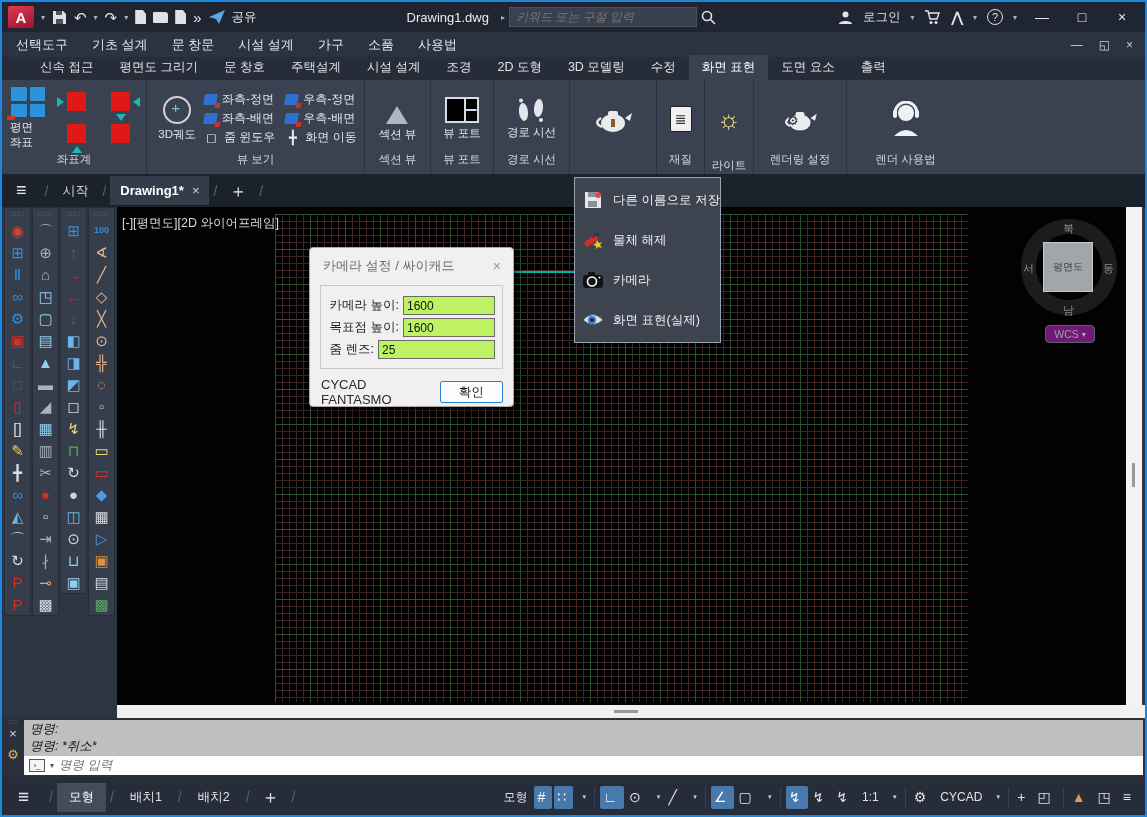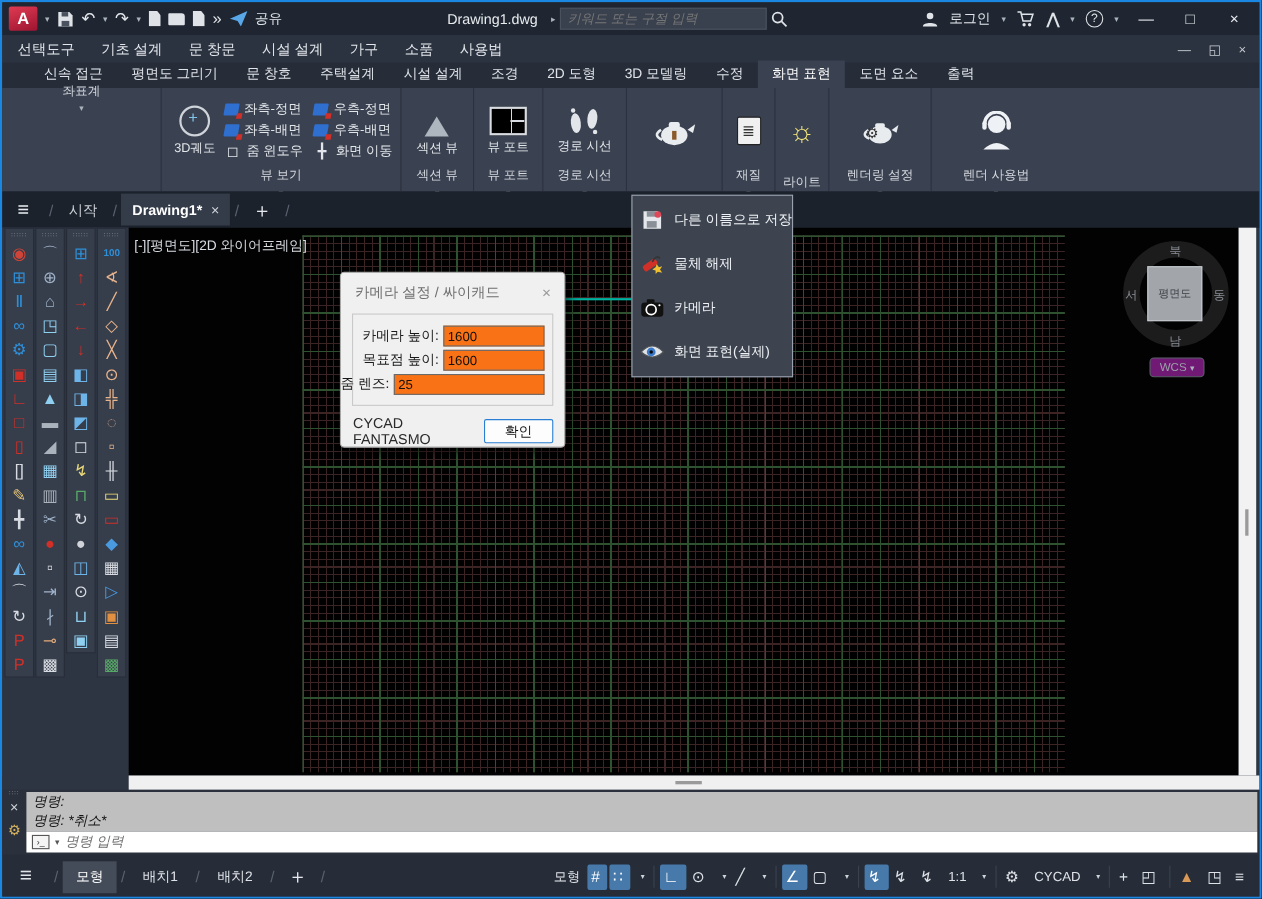--- a/index.html
+++ b/index.html
@@ -88,22 +88,22 @@
   #hscroll{left:115px;top:703px;width:1028px;height:13px;background:#f0f0f0;}
   #hthumb{left:497px;top:5px;width:24px;height:3px;background:#9a9a9a;}
   #below-tools{left:0;top:703px;width:115px;height:13px;background:#2e3542;}
   
   #dialog{left:307px;top:245px;width:205px;height:160px;background:#f0f0f0;border:1px solid #a8a8a8;border-radius:4px;box-shadow:3px 4px 10px rgba(0,0,0,.55);z-index:30;}
   #dlg-title{display:flex;align-items:center;padding:9px 12px 4px 13px;color:#6e6e6e;font-size:13px;}
   #dlg-close{margin-left:auto;color:#9a9a9a;font-size:14px;}
   #dlg-group{margin:6px 10px 0 10px;border:1px solid #c9c9c9;padding:7px 7px 6px 4px;}
   .frow{display:flex;align-items:center;justify-content:flex-end;margin:3px 0;}
   .frow label{color:#1a1a1a;font-size:12.5px;margin-right:4px;white-space:nowrap;}
-  .frow input{height:19px;border:1px solid #6a6a6a;background:#f97316;font-size:12px;padding:0 3px;color:#111;}
-  .w92{width:92px;} .w117{width:137px;}
+  .frow input{height:19px;border:1px solid #6a6a6a;background:#bef264;font-size:12px;padding:0 3px;color:#111;}
+  .w92{width:92px;} .w117{width:117px;}
   #dlg-bottom{display:flex;align-items:center;justify-content:space-between;margin:8px 10px 0 11px;}
   #dlg-brand{color:#2a2a2a;font-size:13px;}
   #ok-btn{width:64px;height:22px;background:#fdfdfd;border:1.5px solid #2a7fd4;border-radius:2px;font-size:12.5px;color:#111;display:flex;align-items:center;justify-content:center;}
   
   #ctxmenu{left:572px;top:175px;width:147px;height:166px;background:#3d444f;border:1px solid #99a2ae;z-index:40;display:flex;flex-direction:column;padding:2px 0;}
   .mitem{flex:1;display:flex;align-items:center;color:#eef1f5;font-size:12.5px;gap:6px;padding-left:4px;}
   .mico{width:28px;display:flex;align-items:center;justify-content:center;}
   .sphere-box{width:20px;height:20px;background:#49607c;border:1.5px solid #6fb3e8;display:flex;align-items:center;justify-content:center;}
   .sphere{width:13px;height:13px;border-radius:50%;background:radial-gradient(circle at 35% 30%,#eee,#7a7f85);}
   
@@ -211,20 +211,45 @@
       <span class="rtab">2D 도형</span>
       <span class="rtab">3D 모델링</span>
       <span class="rtab">수정</span>
       <span class="rtab active">화면 표현</span>
       <span class="rtab">도면 요소</span>
       <span class="rtab">출력</span>
     </div>
 
   <div id="ribbon" class="abs">
     <div class="panel" style="width:145px">
+      <div class="pbody">
+        <div class="bigbtn">
+          <span class="winicon">
+              <span></span>
+              <span></span>
+              <span></span>
+              <span></span>
+            </span>
+          <span>평면 좌표</span>
+        </div>
+        <div class="sqgrid">
+          <span class="redsq">
+              <span class="tri l"></span>
+            </span>
+          <span class="redsq">
+              <span class="tri r"></span>
+            </span>
+          <span class="redsq">
+              <span class="tri b"></span>
+            </span>
+          <span class="redsq">
+              <span class="tri t"></span>
+            </span>
+        </div>
+      </div>
       <div class="plabel">
           <span>좌표계</span>
           <span class="caret">▾</span>
         </div>
     </div>
 
     <div class="panel" style="width:218px">
       <div class="pbody">
         <div class="bigbtn">
           <span class="orbit"></span>

